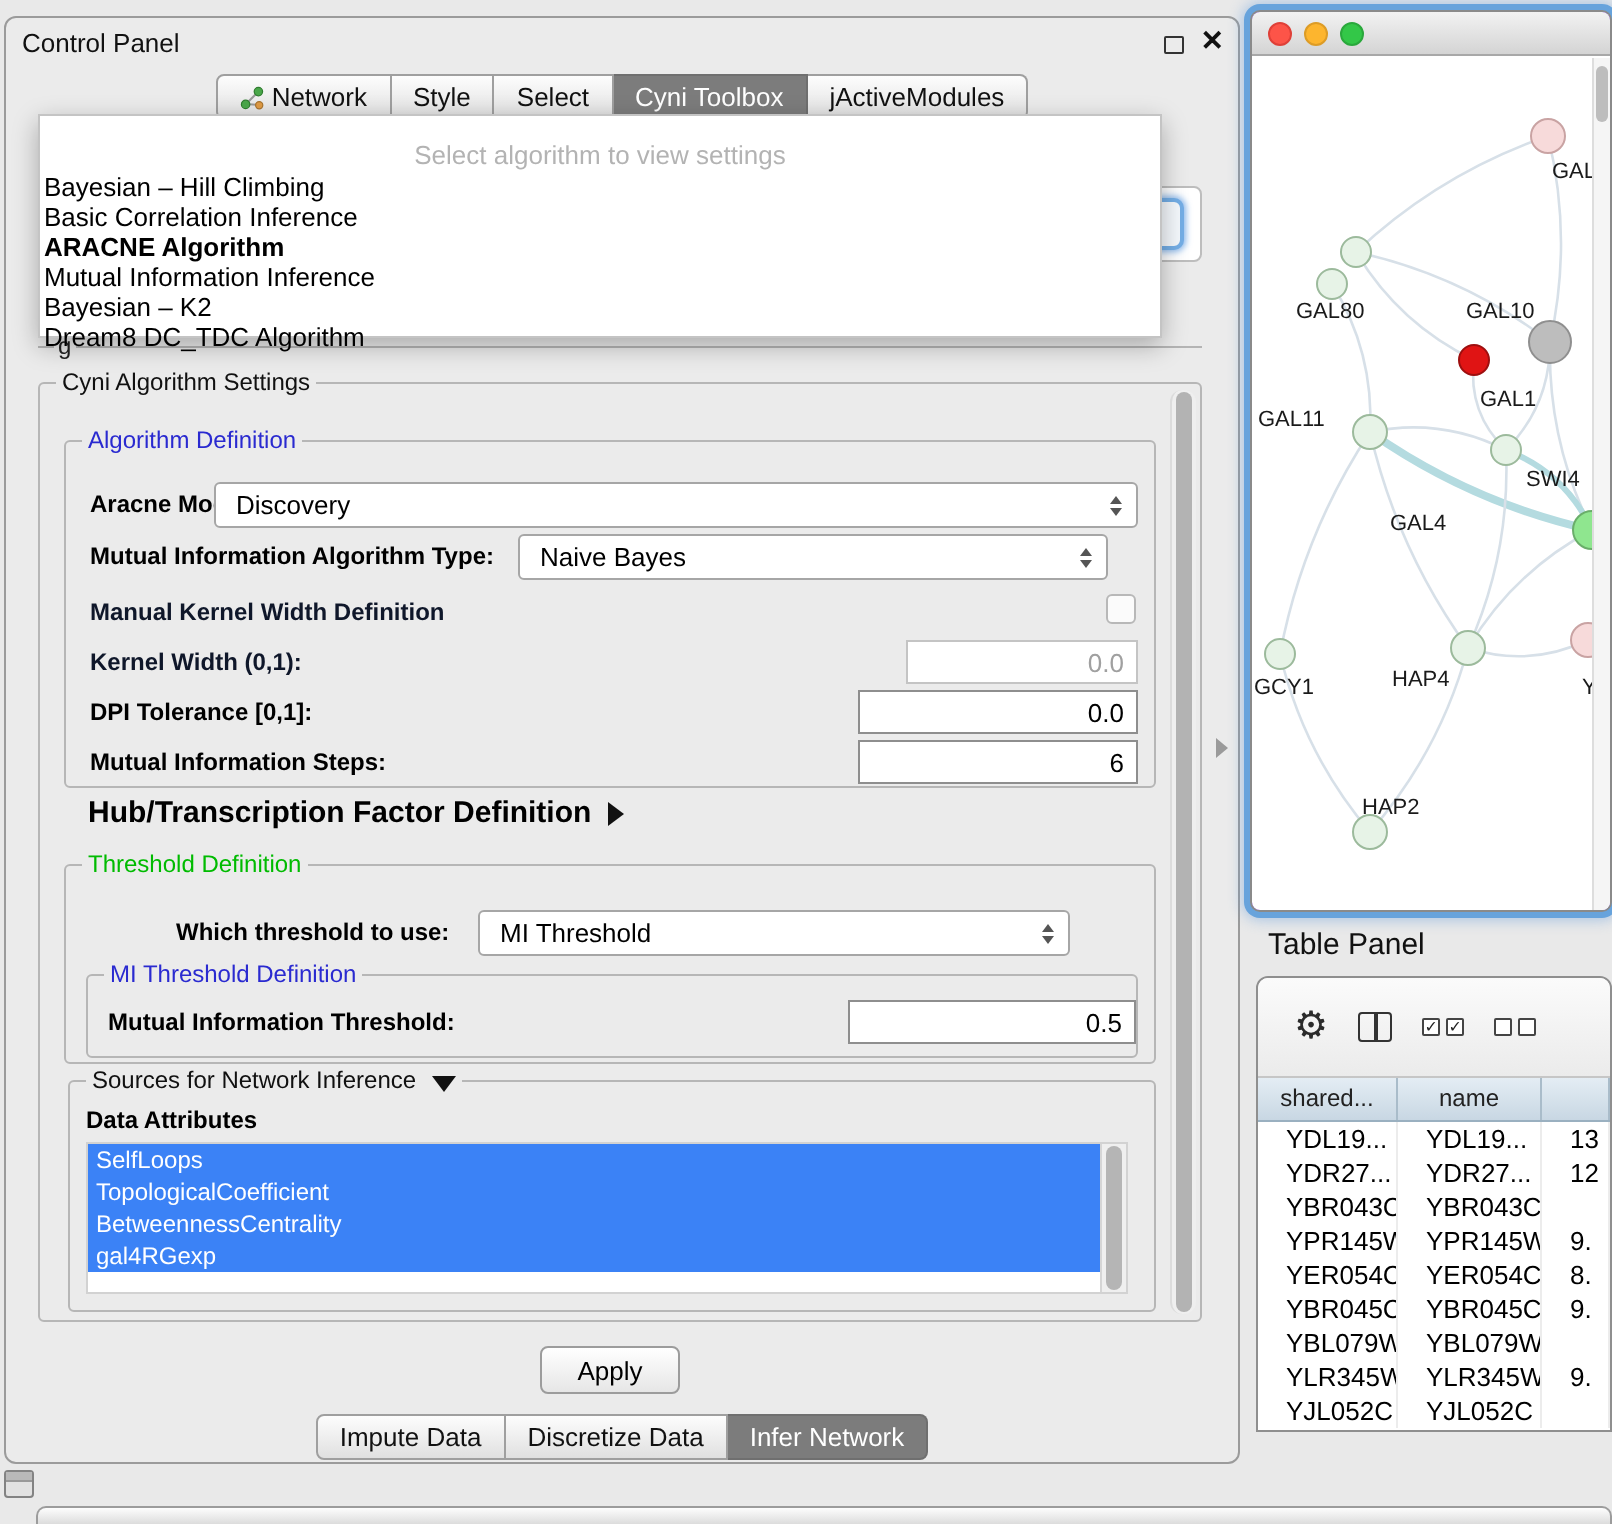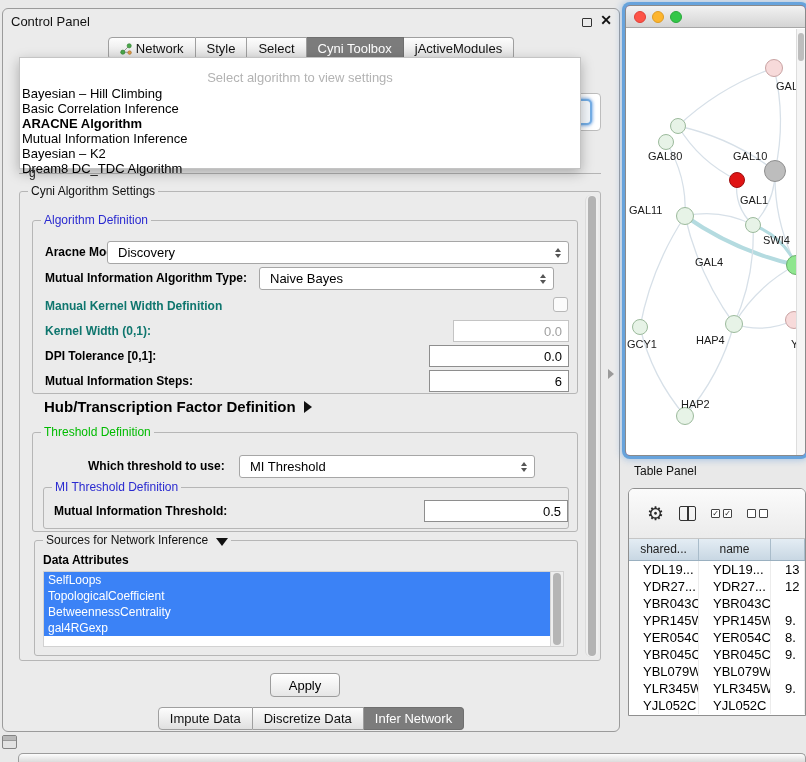--- a/index.html
+++ b/index.html
@@ -41,21 +41,21 @@
 .legend.blue{color:#2a2ad0;}
 .legend.green{color:#00bb00;}
 
 .settings{left:16px;top:182px;width:582px;height:470px;}
 .algo-def{left:12px;top:28px;width:546px;height:174px;}
 .thr-def{left:12px;top:240px;width:546px;height:100px;}
 .mi-def{left:10px;top:54px;width:526px;height:42px;}
 .src-def{left:14px;top:348px;width:544px;height:116px;}
 
 .lbl{position:absolute;font-size:12px;font-weight:bold;color:#000;white-space:nowrap;}
-.lbl.dis{color:#0f766e;}
+.lbl.dis{color:#0f172a;}
 
 .combo{position:absolute;height:23px;background:#fff;border:1px solid #a6a6a6;border-radius:3px;font-size:13px;display:flex;align-items:center;padding-left:10px;cursor:default;}
 .arrows{position:absolute;right:4px;top:0;bottom:0;display:flex;flex-direction:column;justify-content:center;align-items:center;gap:2px;width:12px;}
 .arr-up{width:0;height:0;border-left:3.5px solid transparent;border-right:3.5px solid transparent;border-bottom:4.5px solid #555;}
 .arr-dn{width:0;height:0;border-left:3.5px solid transparent;border-right:3.5px solid transparent;border-top:4.5px solid #555;}
 
 .field{position:absolute;height:22px;background:#fff;border:1px solid #8e8e8e;font-size:13px;display:flex;align-items:center;justify-content:flex-end;padding-right:6px;color:#000;}
 .field.dis{border-color:#c4c4c4;color:#a0a0a0;}
 
 .checkbox{position:absolute;width:15px;height:15px;background:#fbfbfb;border:1px solid #b8b8b8;border-radius:3px;}
@@ -88,21 +88,21 @@
 .net-canvas svg{position:absolute;left:0;top:0;}
 .node{position:absolute;border-radius:50%;border:1px solid #999;}
 .node-label{position:absolute;font-size:11px;color:#1a1a1a;white-space:nowrap;}
 .net-scroll{position:absolute;right:0;top:23px;bottom:0;width:9px;background:#f5f5f5;border-left:1px solid #ddd;}
 .net-thumb{position:absolute;left:1px;width:6px;top:4px;height:28px;background:#bdbdbd;border-radius:3px;}
 
 
 .split-arrow{position:absolute;left:608px;top:369px;width:0;height:0;border-top:5px solid transparent;border-bottom:5px solid transparent;border-left:6px solid #9a9a9a;}
 
 
-.tp-label{position:absolute;left:634px;top:464px;font-size:12px;color:#111;}
+.tp-label{position:absolute;left:634px;top:464px;font-size:15px;color:#111;}
 .tablewin{position:absolute;left:628px;top:488px;width:178px;height:228px;background:#fff;border:1px solid #8f8f8f;border-radius:6px 6px 0 0;overflow:hidden;}
 .tw-toolbar{height:50px;background:linear-gradient(#fbfbfb,#ebebeb);border-bottom:1px solid #c6c6c6;display:flex;align-items:center;gap:15px;padding-left:18px;}
 .gear{font-size:19px;color:#2b2b2b;line-height:1;}
 .col-icon{width:17px;height:15px;border:1.5px solid #333;border-radius:2px;position:relative;}
 .col-icon::before{content:"";position:absolute;left:7px;top:0;bottom:0;width:1.5px;background:#333;}
 .pair{display:inline-flex;gap:3px;}
 .cb{width:9px;height:9px;border:1px solid #444;font-size:8px;line-height:8px;text-align:center;color:#222;border-radius:1px;background:#fff;}
 .tw-head{display:flex;height:22px;background:linear-gradient(#e4edf4,#c8d7e3);border-bottom:1px solid #9ab0c0;}
 .tcell{display:block;overflow:hidden;white-space:nowrap;}
 .c1{width:70px;}

